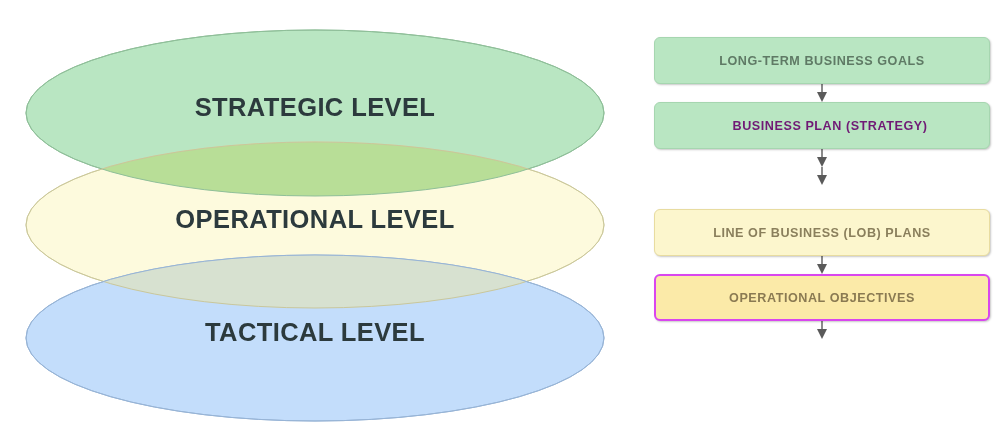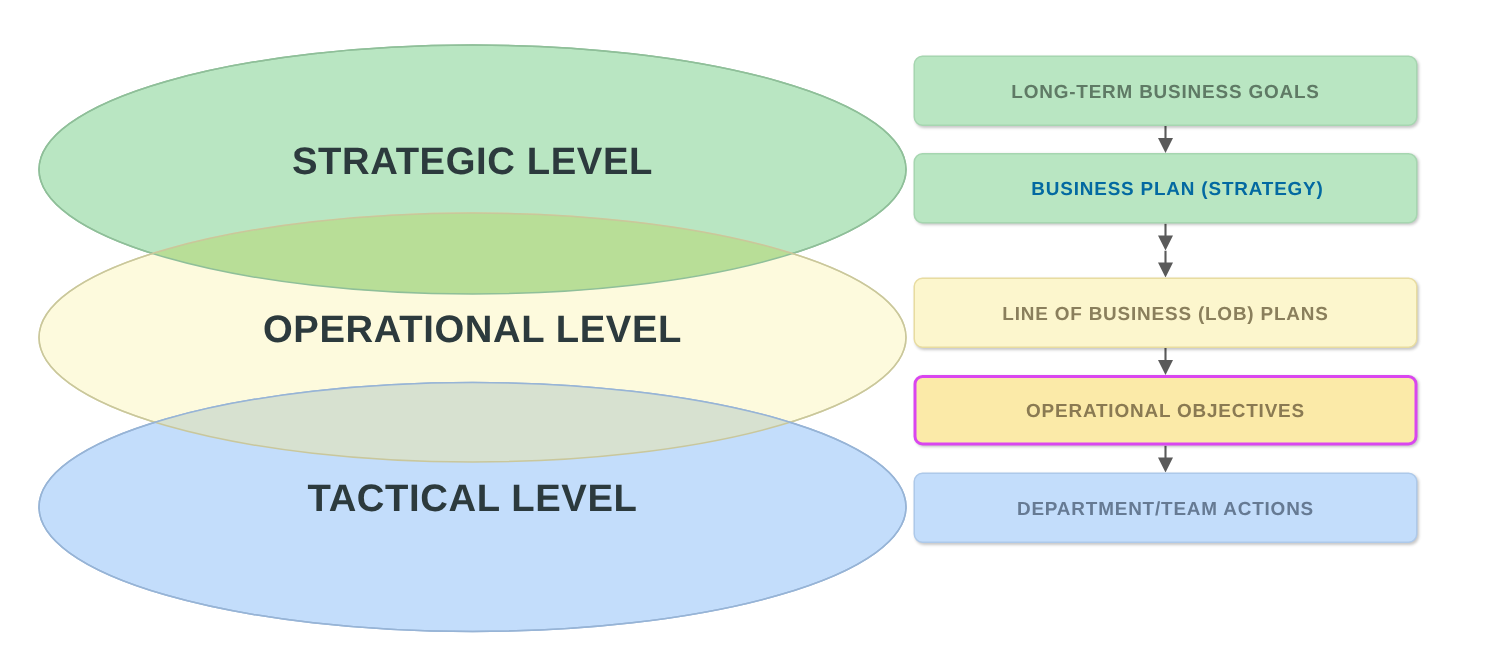--- a/index.html
+++ b/index.html
@@ -40,21 +40,21 @@
     fill: #2c3a3d;
     letter-spacing: 0.4px;
     text-anchor: middle;
     dominant-baseline: middle;
     paint-order: stroke;
   }
 
   
   #flow {
     position: absolute;
-    left: 609px;
+    left: 654px;
     top: 0;
     width: 340px;
     height: 434px;
   }
   .flow-inner {
     position: absolute;
     left: 0;
     top: 37px;
     width: 336px;
   }
@@ -79,20 +79,21 @@
   }
   .flow-box.green {
     background: #b9e6c2;
     border: 1px solid #a6d6b0;
     color: #5f7a65;
   }
   .flow-box.yellow-light {
     background: #fcf6cd;
     border: 1px solid #e8dca0;
     color: #8a7f5c;
+    margin-top: 24px;
   }
   .flow-box.yellow {
     background: #fbeaa8;
     border: 2px solid #d946ef;
     color: #8a7a52;
   }
   .flow-box.blue {
     background: #c3ddfb;
     border: 1px solid #adc9ea;
     color: #667a93;
@@ -154,21 +155,21 @@
             <span>LONG-TERM BUSINESS GOALS</span>
           </div>
         </div>
         <div>
           <svg class="flow-arrow" viewBox="0 0 336 18" xmlns="http://www.w3.org/2000/svg">
             <line x1="168" y1="0" x2="168" y2="10" stroke="#5a5a5a" stroke-width="1.4"></line>
             <polygon points="163,8 173,8 168,18" fill="#5a5a5a"></polygon>
           </svg>
         </div>
         <div class="flow-row">
-          <div class="flow-box green" style="background: rgb(185, 230, 194); color: #0369a1; padding-left: 24px;">
+          <div class="flow-box green" style="background: rgb(185, 230, 194); color: #701a75; padding-left: 24px;">
             <span>BUSINESS PLAN (STRATEGY)</span>
           </div>
         </div>
         <div>
           <svg class="flow-arrow" viewBox="0 0 336 18" xmlns="http://www.w3.org/2000/svg">
             <line x1="168" y1="0" x2="168" y2="10" stroke="#5a5a5a" stroke-width="1.4"></line>
             <polygon points="163,8 173,8 168,18" fill="#5a5a5a"></polygon>
           </svg>
         </div>
         <div>
@@ -192,21 +193,16 @@
           <div class="flow-box yellow" style="background: rgb(251, 234, 168); color: rgb(138, 122, 82);">
             <span>OPERATIONAL OBJECTIVES</span>
           </div>
         </div>
         <div>
           <svg class="flow-arrow" viewBox="0 0 336 18" xmlns="http://www.w3.org/2000/svg">
             <line x1="168" y1="0" x2="168" y2="10" stroke="#5a5a5a" stroke-width="1.4"></line>
             <polygon points="163,8 173,8 168,18" fill="#5a5a5a"></polygon>
           </svg>
         </div>
-        <div class="flow-row">
-          <div class="flow-box blue" style="background: rgb(195, 221, 251); color: rgb(102, 122, 147);">
-            <span>DEPARTMENT/TEAM ACTIONS</span>
-          </div>
-        </div>
       </div>
   </div>
 
 </div>
 
 </body></html>

